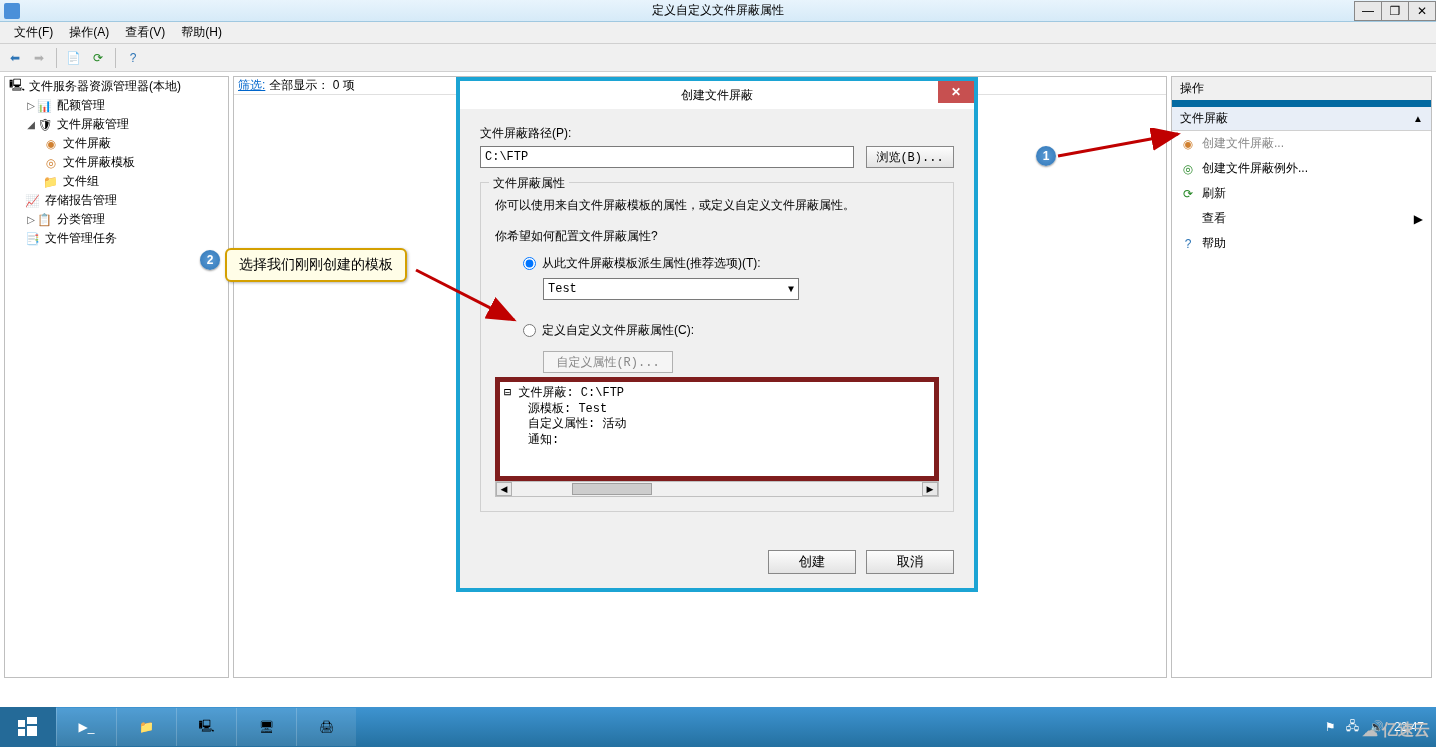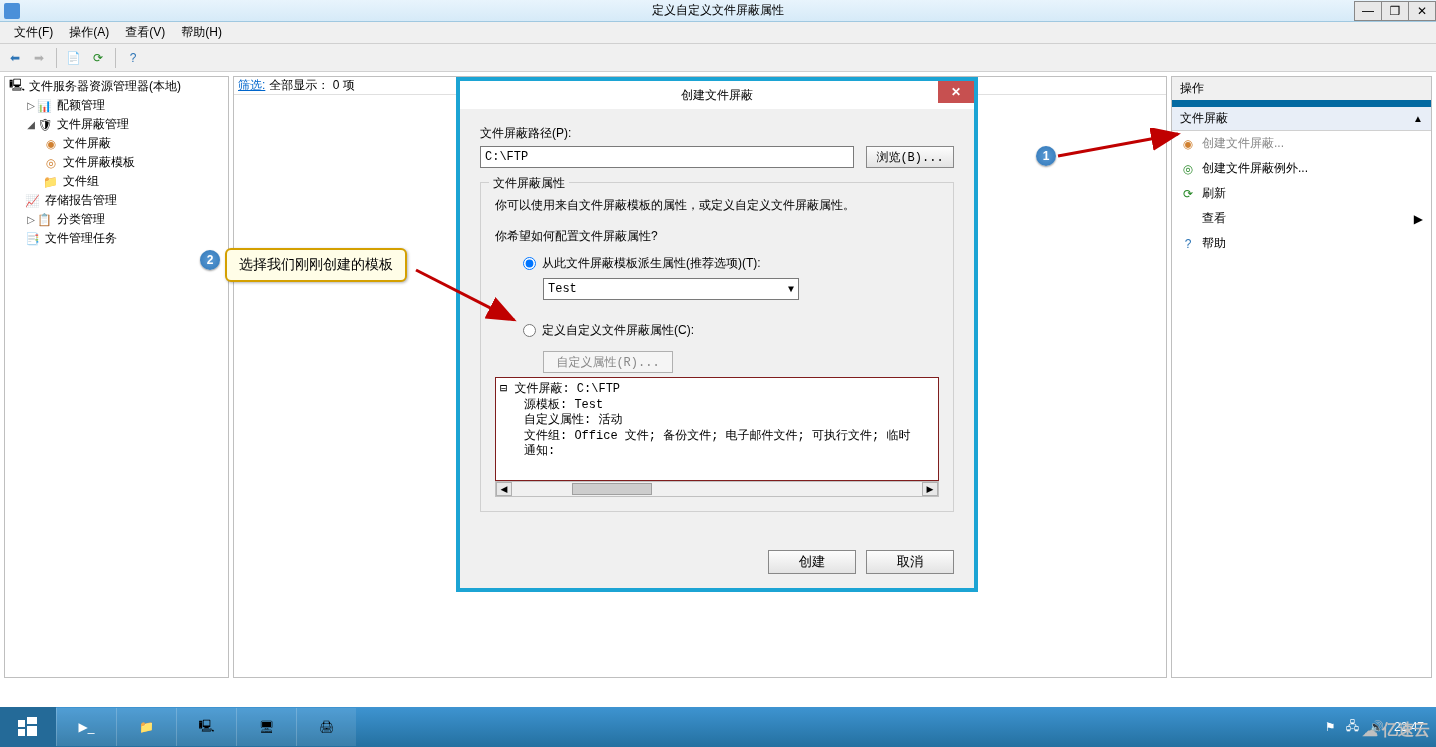--- a/index.html
+++ b/index.html
@@ -54,21 +54,21 @@
 .dialog-body { padding: 16px 20px; }
 .dialog-body .lbl { display:block; margin-bottom:4px; }
 .dialog-body .path-row { display:flex; gap:12px; margin-bottom:14px; }
 .dialog-body input[type=text] { flex:1; height:22px; border:1px solid #7a7a7a; padding:2px 4px; font-family:"Courier New",monospace; font-size:12px; background:#fff; }
 .dialog-body .browse-btn { width:88px; height:22px; background:linear-gradient(#fdfdfd,#e3e3e3); border:1px solid #888; font-family:"Courier New",monospace; font-size:12px;}
 .fieldset { border:1px solid #d0d0d0; padding:10px 14px 14px; margin-bottom:12px; position:relative; }
 .fieldset .legend { position:absolute; top:-8px; left:8px; background:#f0f0f0; padding:0 4px; }
 .radio-row { display:flex; align-items:center; gap:6px; margin:6px 0 6px 28px; }
 .select-box { margin-left:48px; width:256px; height:22px; border:1px solid #7a7a7a; background:#fff; font-family:"Courier New",monospace; font-size:12px; padding:2px 4px; display:flex; align-items:center; justify-content:space-between; }
 .custom-btn { margin-left:48px; width:130px; height:22px; border:1px solid #b0b0b0; background:#f5f5f5; color:#888; font-family:"Courier New",monospace; font-size:12px; margin-top:6px; }
-.summary-box { height:104px; border:1px solid #7f1d1d; background:#fff; margin-top:4px; overflow:auto; padding:4px; font-family:"Courier New",monospace; font-size:12px; line-height:1.3; position:relative; }
+.summary-box { height:104px; border:5px solid #7f1d1d; background:#fff; margin-top:4px; overflow:auto; padding:4px; font-family:"Courier New",monospace; font-size:12px; line-height:1.3; position:relative; }
 .summary-scroll { height:16px; border:1px solid #c0c0c0; background:#f0f0f0; display:flex; align-items:center; }
 .summary-scroll .sbtn { width:16px; height:14px; background:#e8e8e8; border:1px solid #b0b0b0; display:flex;align-items:center;justify-content:center;font-size:9px;}
 .summary-scroll .thumb { width:80px; height:12px; background:#cdcdcd; border:1px solid #a0a0a0; margin-left:60px;}
 .dialog-buttons { display:flex; justify-content:flex-end; gap:10px; padding:10px 20px 14px;align-items:center; }
 .dialog-buttons button { width:88px; height:24px; background:linear-gradient(#fdfdfd,#e3e3e3); border:1px solid #888; }
 
 
 .callout-badge { position:absolute; width:20px; height:20px; border-radius:50%; background:radial-gradient(#5b9bd5,#2e75b6); color:#fff; font-weight:bold; display:flex;align-items:center;justify-content:center; font-size:12px; box-shadow:0 1px 2px rgba(0,0,0,0.4);}
 .callout-box { position:absolute; left:225px; top:248px; background:#fffde7; border:2px solid #d4a000; border-radius:6px; padding:6px 12px; font-size:14px; box-shadow:1px 1px 3px rgba(0,0,0,0.3);}
 .arrow { position:absolute; pointer-events:none; }
@@ -223,21 +223,20 @@
       <div class="radio-row" style="margin-top:22px">
         <input type="radio" style="">
         <span>定义自定义文件屏蔽属性(C):</span>
       </div>
       <button class="custom-btn" disabled="">自定义属性(R)...</button>
 
       <div class="summary-box">
         <div>⊟ <span>文件屏蔽: C:\FTP</span></div>
         <div style="padding-left:24px">源模板: Test</div>
         <div style="padding-left:24px">自定义属性: 活动</div>
-        <div style="padding-left:24px">文件组: Office 文件; 备份文件; 电子邮件文件; 可执行文件; 临时</div>
         <div style="padding-left:24px">通知:</div>
       </div>
       <div class="summary-scroll">
         <div class="sbtn">◀</div>
         <div class="thumb"></div>
         <div class="sbtn" style="margin-left:auto">▶</div>
       </div>
     </div>
   </div>
   <div class="dialog-buttons">

